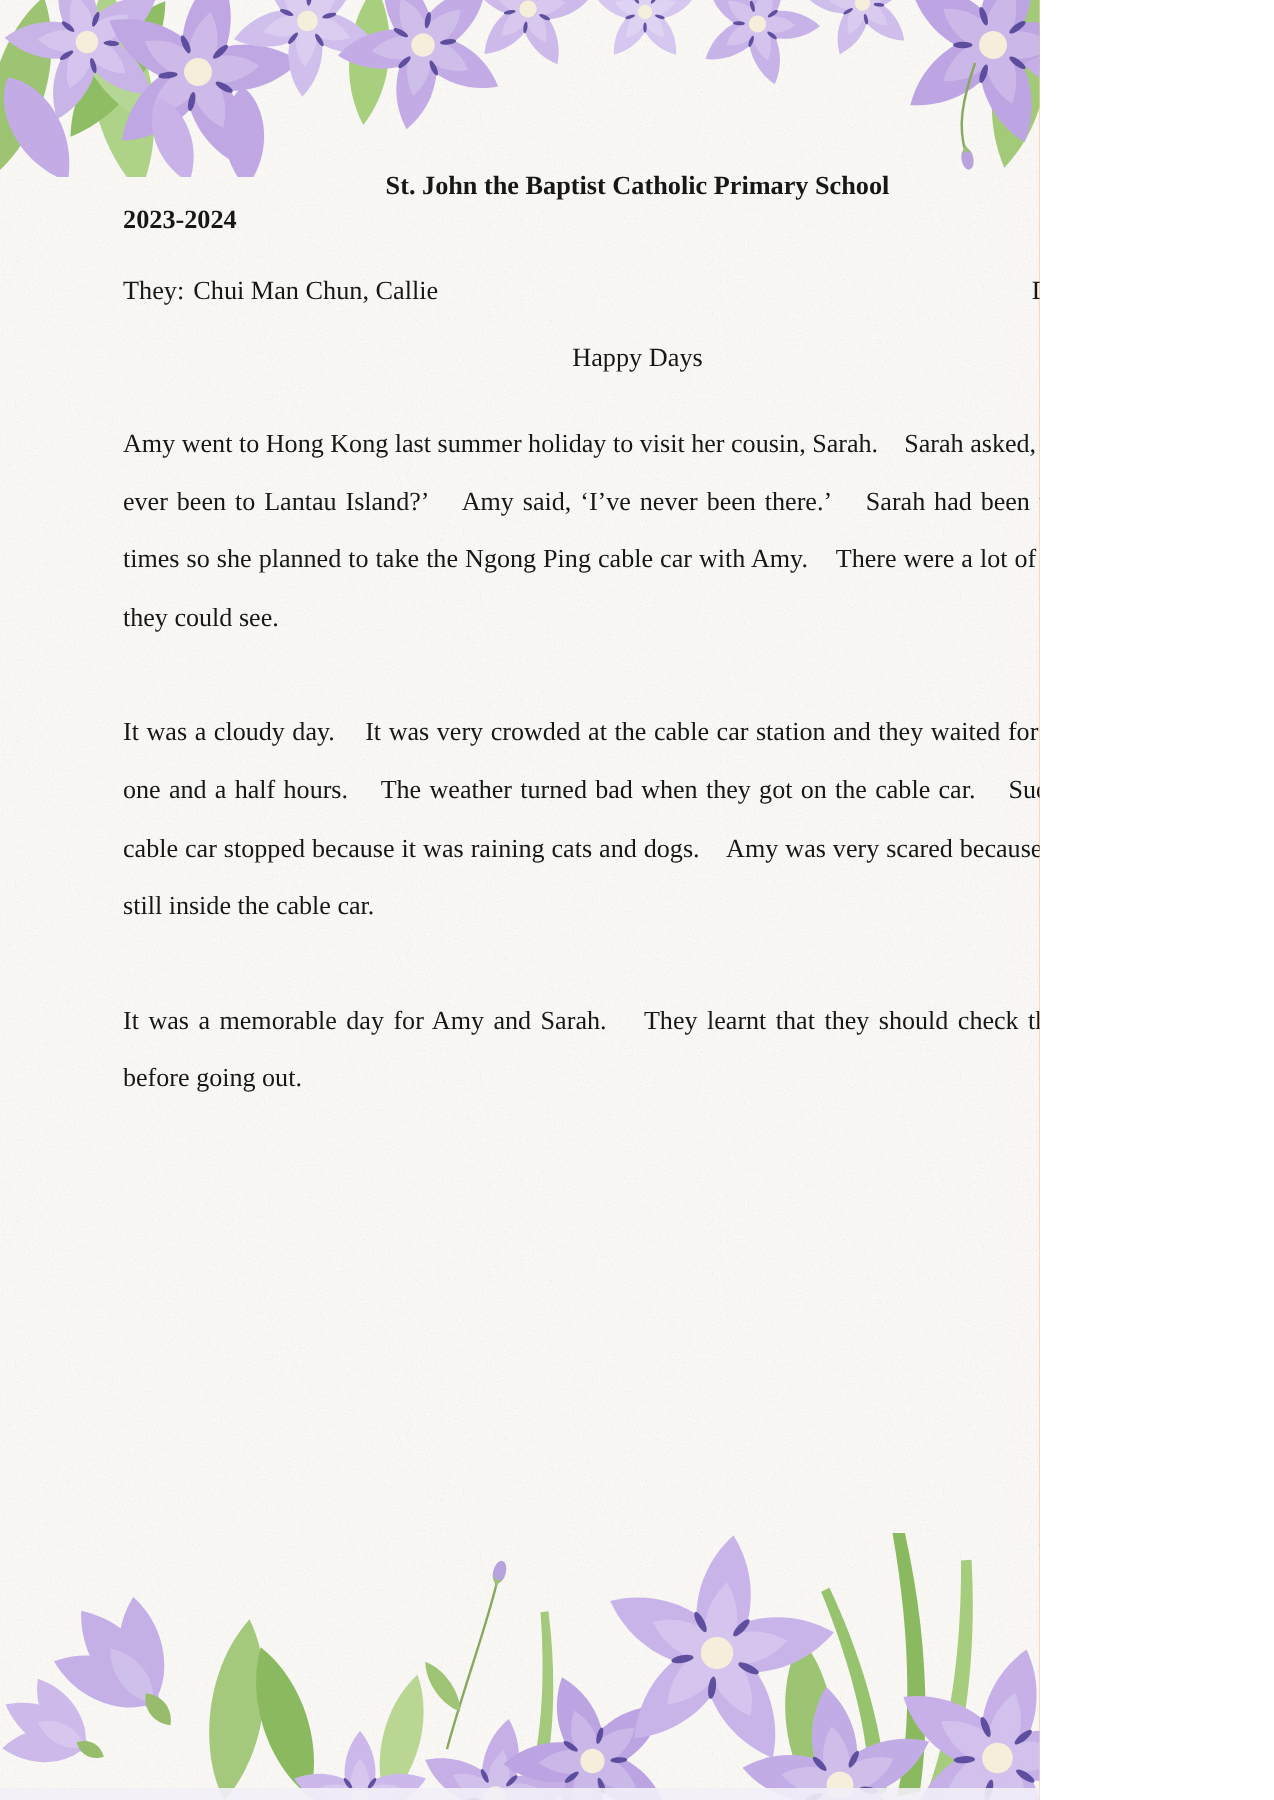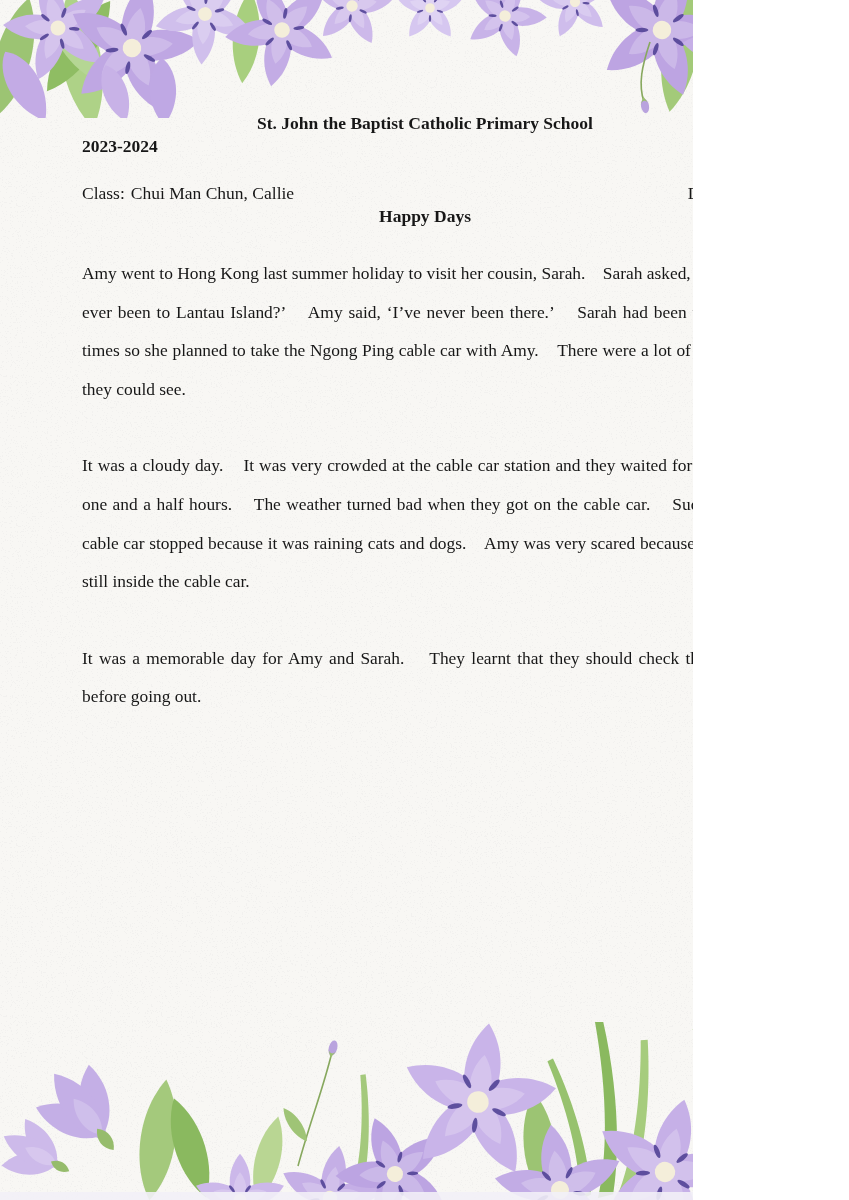--- a/index.html
+++ b/index.html
@@ -63,22 +63,23 @@
     justify-content: space-between;
     margin-top: 24px;
     font-size: 17.5px;
     line-height: 23px;
   }
   .meta-field .label { }
   .meta-field .value { margin-left: 6px; margin-top: 40px; }
   .class-field { padding-right: 12px; }
 
   .essay-title {
+    margin-top: 22px;
     text-align: center;
-    font-weight: 700;
+    font-weight: 400;
     font-size: 17.5px;
     line-height: 23px;
   }
 
   .essay-body p {
     font-size: 17.4px;
     line-height: 38.6px;
     text-align: justify;
     text-justify: inter-word;
     white-space: pre-wrap;
@@ -206,21 +207,21 @@
     </g>
     <rect x="0" y="170" width="849" height="8" fill="#f2eff7" opacity="0.9"></rect>
   </svg>
 
   <div class="content">
     <div class="school-name">St. John the Baptist Catholic Primary School</div>
     <div class="school-year">2023-2024</div>
 
     <div class="meta-row">
       <div class="meta-field name-field">
-        <span class="label">Class:</span><span class="value">Chui Man Chun, Callie</span>
+        <span class="label">They:</span><span class="value">Chui Man Chun, Callie</span>
       </div>
       <div class="meta-field class-field">
         <span class="label">Days:</span><span class="value">5D</span>
       </div>
     </div>
 
     <div class="essay-title">Happy Days</div>
 
     <div class="essay-body">
       <p>Amy went to Hong Kong last summer holiday to visit her cousin, Sarah.    Sarah asked, ‘Have you ever been to Lantau Island?’    Amy said, ‘I’ve never been there.’    Sarah had been there three times so she planned to take the Ngong Ping cable car with Amy.    There were a lot of attractions they could see.</p>

